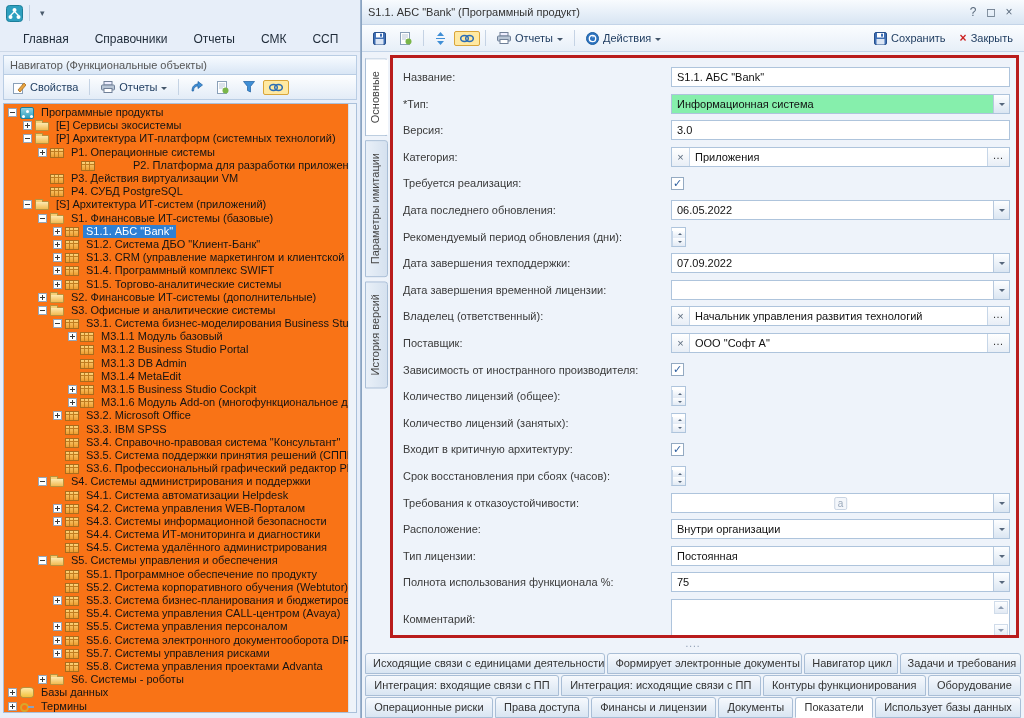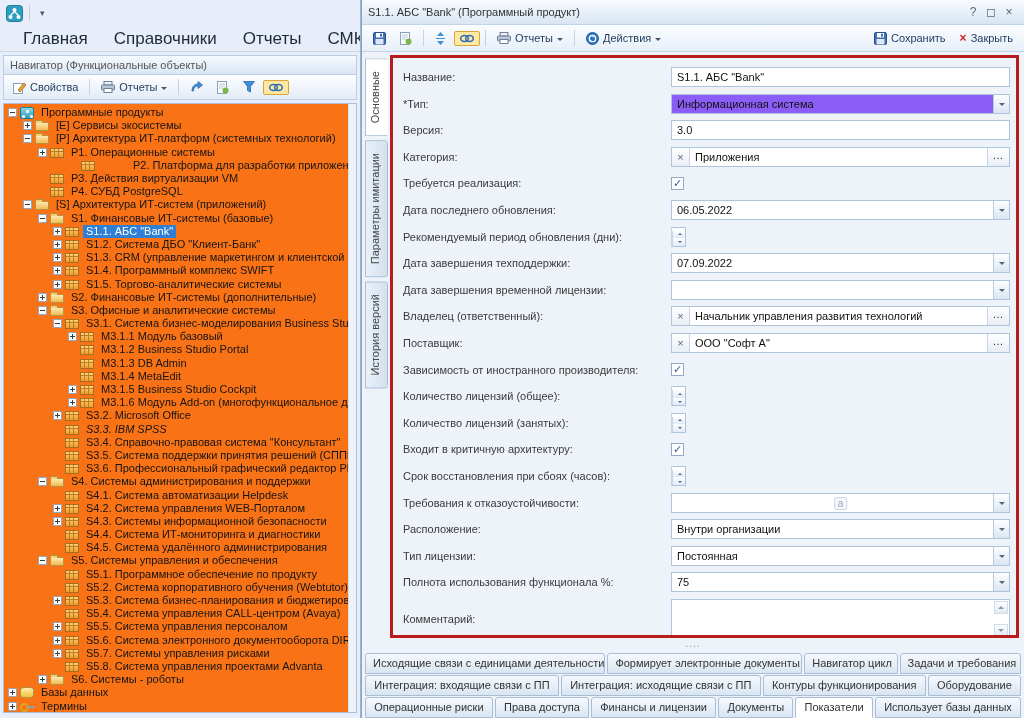--- a/index.html
+++ b/index.html
@@ -5,21 +5,21 @@
   * { margin:0; padding:0; box-sizing:border-box; }
   html,body { width:1024px; height:718px; overflow:hidden;
     font-family:"Liberation Sans","DejaVu Sans",sans-serif; background:#e9f0f9; }
 
   
   .left-pane { position:absolute; left:0; top:0; width:361px; height:718px; background:#e7eef9; border-right:1px solid #9db4cf; }
   .qat { height:26px; display:flex; align-items:center; padding-left:6px; gap:6px; }
   .qat .sep { width:1px; height:16px; background:#c0cfe2; }
   .qat .dd { font-size:9px; color:#4a5a6c; padding:0 4px; }
   .menubar { height:26px; display:flex; align-items:center; padding-left:10px; gap:0; border-bottom:1px solid #cdd9e8; white-space:nowrap; overflow:hidden; }
-  .menu-item { font-size:17px; color:#1e2a38; padding:4px 13px; cursor:default; }
+  .menu-item { font-size:12px; color:#1e2a38; padding:4px 13px; cursor:default; }
   .nav-header { height:20px; margin:3px 3px 0 3px; background:linear-gradient(#f7fbff,#d9e6f5); border:1px solid #b9cde4; display:flex; align-items:center; padding-left:6px; font-size:11px; color:#555; }
   .nav-toolbar { height:25px; margin:0 3px; background:linear-gradient(#fdfeff,#e3ecf7); border:1px solid #b9cde4; border-top:none; display:flex; align-items:center; padding:0 3px; gap:2px; }
   .tbtn { display:flex; align-items:center; gap:4px; padding:2px 5px; font-size:11px; color:#1c3a5e; border:1px solid transparent; border-radius:2px; background:transparent; cursor:default; }
   .tbtn.hl { background:#ffe9a2; border-color:#d9a53a; }
   .tbtn .dda { width:0; height:0; border:3px solid transparent; border-top-color:#44566a; margin-top:5px; }
   .tsep { width:1px; height:16px; background:#c5d3e4; margin:0 3px; }
   .tree-wrap { position:absolute; left:3px; right:3px; top:103px; bottom:5px; background:#f97316; border:1px solid #aac0da; overflow:hidden; padding:2px 0 0 2px; }
   .tree-scroll { position:absolute; right:0; top:0; bottom:0; width:8px; background:#eef3f9; border-left:1px solid #d5e0ec; }
   .tree-row { display:flex; align-items:center; height:13.2px; font-size:11px; color:#141414; white-space:nowrap; cursor:default; }
   .exp { width:9px; height:9px; flex:0 0 9px; margin-right:3px; position:relative; }
@@ -52,21 +52,21 @@
   
   .side-tabs { position:absolute; left:3px; top:58px; width:23px; display:flex; flex-direction:column; gap:4px; }
   .side-tab { writing-mode:vertical-rl; transform:rotate(180deg); background:linear-gradient(90deg,#d5e1ef,#e9f0f8); border:1px solid #a9bed6; border-radius:3px 0 0 3px; color:#444; font-size:11px; padding:12px 3px; text-align:center; cursor:default; }
   .side-tab.active { background:#fff; border-left-color:#fff; }
   
   .form { position:absolute; left:28px; right:5px; top:55px; bottom:80px; border:3px solid #b91c1c; background:#eef3fa; padding:9px 6px 0 10px; overflow:hidden; }
   .frow { display:flex; align-items:center; margin-bottom:6.6px; }
   .flabel { width:268px; flex:0 0 268px; font-size:11px; color:#3a3a3a; }
   .farea { flex:1; display:flex; align-items:center; min-height:20px; }
   .fbox { height:20px; flex:1; background:#fff; border:1px solid #aec4dc; display:flex; align-items:stretch; font-size:11px; color:#111; overflow:hidden; }
-  .fbox.disabled { background:#8b5cf6; }
+  .fbox.disabled { background:#86efac; }
   .fbox.memo { height:40px; position:relative; }
   .fval { flex:1; padding:3px 5px 0 5px; white-space:nowrap; overflow:hidden; }
   .cbtn { width:16px; flex:0 0 16px; border-left:1px solid #b7c9de; background:linear-gradient(#fdfeff,#dbe6f2); display:flex; align-items:center; justify-content:center; }
   .cbtn i { width:0; height:0; border:3px solid transparent; border-top-color:#56677c; margin-top:4px; }
   .lkx { width:18px; flex:0 0 18px; border-right:1px solid #c6d6e8; background:linear-gradient(#ffffff,#e8eef6); color:#5a6a7c; text-align:center; line-height:18px; font-size:11px; }
   .lkd { width:22px; flex:0 0 22px; border-left:1px solid #c6d6e8; background:linear-gradient(#ffffff,#e8eef6); color:#333; text-align:center; line-height:15px; font-size:11px; letter-spacing:1px; }
   .spin { width:15px; flex:0 0 15px; display:flex; flex-direction:column; border-left:1px solid #c6d6e8; }
   .spin i { flex:1; display:flex; align-items:center; justify-content:center; background:linear-gradient(#fdfeff,#e2eaf4); }
   .spin i::before { content:""; width:0; height:0; border:2.5px solid transparent; }
   .spin i.su::before { border-bottom-color:#56677c; margin-top:-2px; }
@@ -285,21 +285,21 @@
         <div class="tree-row" style="padding-left: 62px;">
           <span class="exp plus"></span>
           <span class="ticon product"></span>
           <span class="tlabel">M3.1.6 Модуль Add-on (многофункциональное дополнение)</span>
         </div>
         <div class="tree-row" style="padding-left: 47px;">
           <span class="exp plus"></span>
           <span class="ticon product"></span>
           <span class="tlabel">S3.2. Microsoft Office</span>
         </div>
-        <div class="tree-row" style="padding-left: 47px; font-style: italic;">
+        <div class="tree-row" style="padding-left: 47px;">
           <span class="exp none"></span>
           <span class="ticon product"></span>
           <span class="tlabel">S3.3. IBM SPSS</span>
         </div>
         <div class="tree-row" style="padding-left: 47px;">
           <span class="exp none"></span>
           <span class="ticon product"></span>
           <span class="tlabel">S3.4. Справочно-правовая система "Консультант"</span>
         </div>
         <div class="tree-row" style="padding-left: 47px;">

